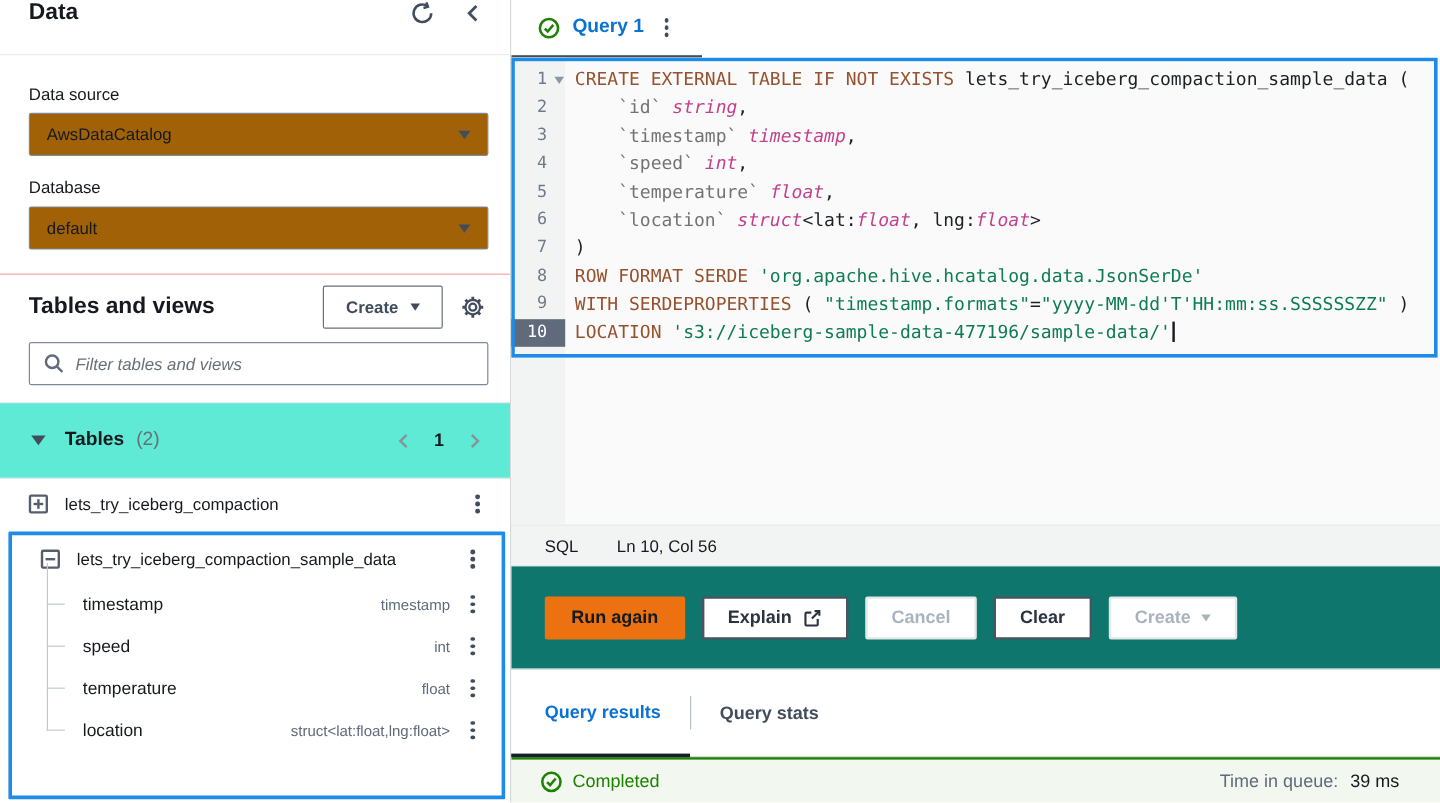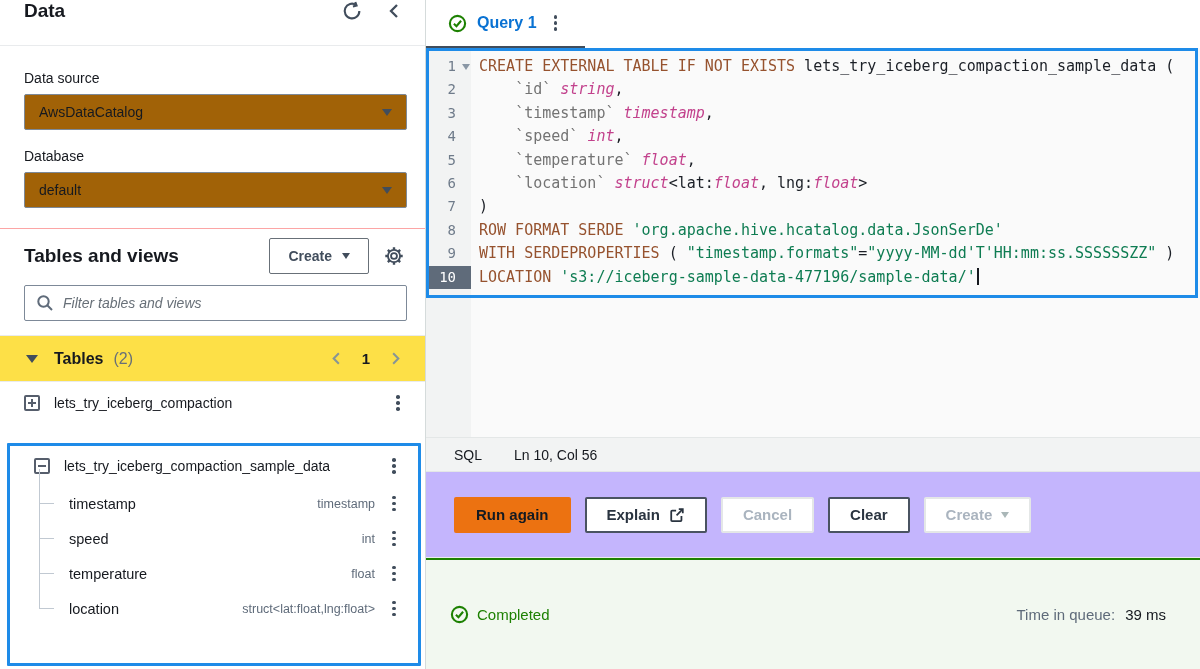--- a/index.html
+++ b/index.html
@@ -25,21 +25,21 @@
   .tv-header { height:54px; display:flex; align-items:center; padding:0 20px 0 24px; gap:14px; }
   .tv-header h2 { font-size:19px; font-weight:bold; flex:1; }
   .btn-create { height:36px; display:inline-flex; align-items:center; gap:10px; padding:0 18px; background:#fff; border:1px solid #687078; border-radius:2px; font-size:14px; font-weight:bold; color:#414d5c; cursor:pointer; font-family:inherit; }
 
   .filter-wrap { padding:2px 18px 14px 24px; }
   .search-box { position:relative; height:36px; }
   .search-box input { width:100%; height:36px; border:1px solid #7d8998; border-radius:2px; padding:0 10px 0 38px; font-size:14px; font-family:inherit; color:#16191f; }
   .search-box input::placeholder { font-style:italic; color:#687078; }
   .search-icon { position:absolute; left:12px; top:9px; }
 
-  .tables-row { height:47px; background:#fde047; border-top:1px solid #e9ebed; border-bottom:1px solid #e9ebed; display:flex; align-items:center; padding:0 22px 0 26px; gap:10px; }
+  .tables-row { height:64px; background:#5eead4; border-top:1px solid #e9ebed; border-bottom:1px solid #e9ebed; display:flex; align-items:center; padding:0 22px 0 26px; gap:10px; }
   .tables-row .tri { width:0; height:0; border-left:6px solid transparent; border-right:6px solid transparent; border-top:8px solid #414d5c; margin-right:6px; }
   .tables-row b { font-size:16px; }
   .tables-row .count { font-size:16px; color:#687078; }
   .pager { margin-left:auto; display:flex; align-items:center; gap:18px; }
   .pager .page-num { font-size:15px; font-weight:bold; }
 
   .table-row { height:42px; display:flex; align-items:center; padding:0 18px 0 24px; gap:14px; font-size:14px; }
   .sq { width:16px; height:16px; border:2px solid #565e6c; border-radius:2px; position:relative; flex:none; cursor:pointer; }
   .sq::before { content:''; position:absolute; left:2px; right:2px; top:50%; margin-top:-1px; height:2px; background:#565e6c; }
   .sq.plus::after { content:''; position:absolute; top:2px; bottom:2px; left:50%; margin-left:-1px; width:2px; background:#565e6c; }
@@ -72,21 +72,21 @@
   .tk-kw   { color:#96522e; }
   .tk-plain{ color:#1b1f26; }
   .tk-ident{ color:#737373; }
   .tk-type { color:#c2418c; font-style:italic; }
   .tk-str  { color:#0e7c52; }
   .cursor-caret { display:inline-block; width:2px; height:17px; background:#16191f; vertical-align:-3px; margin-left:1px; }
   .editor-hl { position:absolute; left:0; top:0; right:2px; height:250px; border:3px solid #1e8be8; pointer-events:none; }
 
   .statusbar { height:35px; background:#f2f3f3; border-top:1px solid #e4e7e7; border-bottom:1px solid #e4e7e7; display:flex; align-items:center; padding-left:28px; gap:32px; font-size:14px; color:#16191f; flex:none; }
 
-  .actions { height:86px; display:flex; align-items:center; padding-left:28px; gap:14px; background:#c4b5fd; border-bottom:1px solid #eaeded; flex:none; }
+  .actions { height:86px; display:flex; align-items:center; padding-left:28px; gap:14px; background:#0f766e; border-bottom:1px solid #eaeded; flex:none; }
   .btn { height:36px; padding:0 20px; border-radius:2px; font-size:15px; font-weight:bold; font-family:inherit; display:inline-flex; align-items:center; gap:9px; cursor:pointer; }
   .btn-primary { background:#ec7211; border:2px solid #ec7211; color:#131a22; }
   .btn-normal { background:#fff; border:2px solid #4a5361; color:#2a3440; }
   .btn-disabled { background:#fff; border:2px solid #e4e7e7; color:#aab4bf; cursor:default; }
 
   .rtabs { height:73px; display:flex; align-items:stretch; border-bottom:1px solid #d5dbdb; background:#fff; flex:none; }
   .rtab { display:flex; align-items:center; padding:0 24px; font-size:15px; font-weight:bold; color:#414d5c; cursor:pointer; position:relative; }
   .rtab.active { color:#0972d3; padding-left:28px; border-bottom:3px solid #16202c; margin-bottom:-1px; }
   .rtab-divider { width:1px; background:#b6bec9; margin:22px 0; }
 
@@ -331,20 +331,29 @@
       </button>
       <button class="btn btn-normal">
         <span>Clear</span>
       </button>
       <button class="btn btn-disabled">
         <span>Create</span>
         <span class="caret-down sm dis"></span>
       </button>
     </div>
 
+    <div class="rtabs">
+      <div class="rtab active">
+        <span>Query results</span>
+      </div>
+      <div class="rtab-divider"></div>
+      <div class="rtab">
+        <span>Query stats</span>
+      </div>
+    </div>
 
     <div class="completed-bar">
       <span>
         <svg width="19" height="19" viewBox="0 0 18 18" fill="none" stroke="#1d8102" stroke-width="2">
           <circle cx="9" cy="9" r="7.2"></circle>
             <path d="M5.6 9.3 L8 11.6 L12.4 6.4"></path>
         </svg>
       </span>
       <span class="completed-text">Completed</span>
       <span class="queue">

